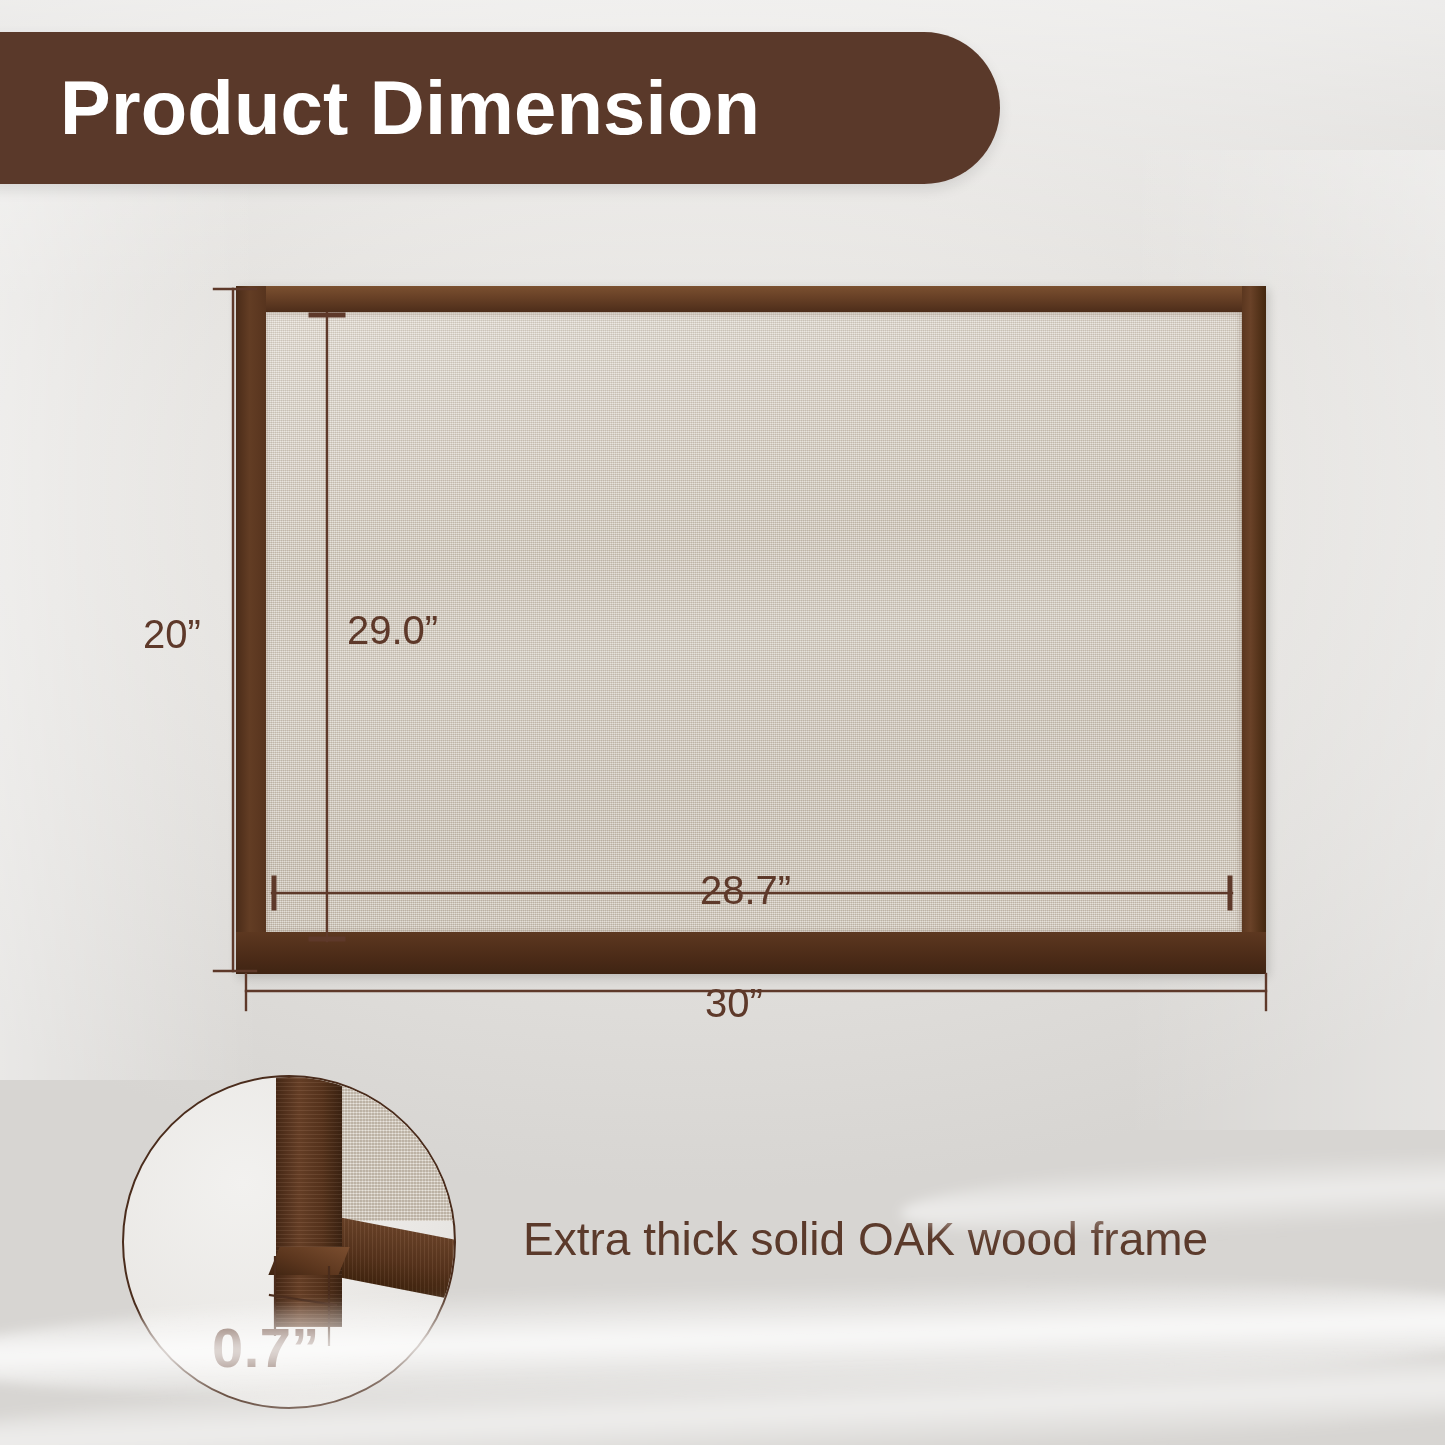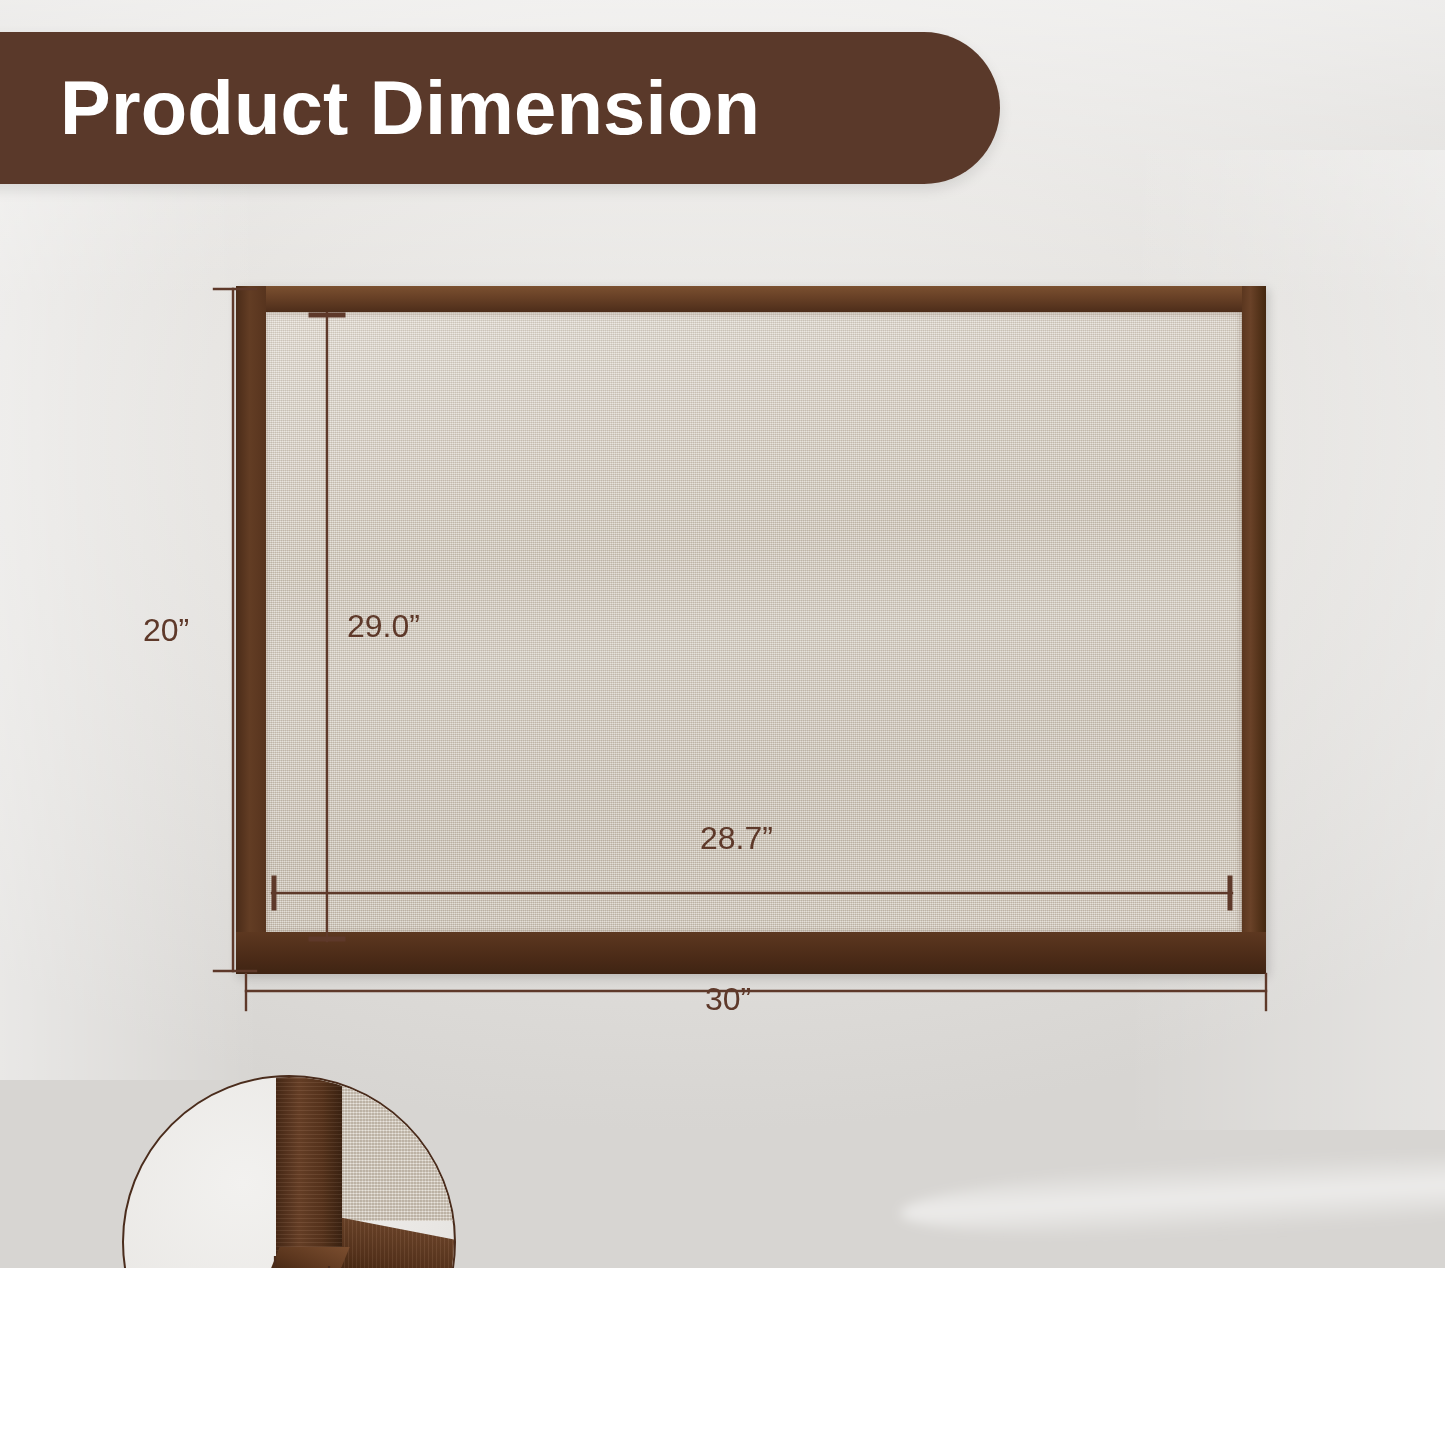--- a/index.html
+++ b/index.html
@@ -9,21 +9,21 @@
   body {
     width: 1445px;
     height: 1445px;
     font-family: "Liberation Sans", sans-serif;
     overflow: hidden;
   }
 
   #stage {
     position: relative;
     width: 1445px;
-    height: 1268px;
+    height: 1445px;
     background:
       radial-gradient(ellipse 1100px 700px at 48% 34%, #eeedeb 0%, #e6e4e1 45%, #dedcd9 75%, #d7d5d2 100%);
     overflow: hidden;
     text-align: center;
   }
 
   
   .sheen-top {
     position: absolute;
     left: 0; top: 0;
@@ -182,21 +182,21 @@
   }
   .dim-label {
     position: absolute;
     color: #5e392a;
     font-size: 44px;
     font-weight: 500;
     font-family: "Liberation Sans", sans-serif;
     white-space: nowrap;
   }
   .dim-label.big {
-    font-size: 32px;
+    font-size: 40px;
   }
 
   
   .callout {
     position: absolute;
     left: 122px;
     top: 1075px;
     width: 330px;
     height: 330px;
     border-radius: 50%;
@@ -312,38 +312,39 @@
       <line x1="1230" y1="878" x2="1230" y2="908" stroke-width="5"></line>
 
       <line x1="246" y1="991" x2="1266" y2="991"></line>
       <line x1="246" y1="974" x2="246" y2="1010"></line>
       <line x1="1266" y1="974" x2="1266" y2="1010"></line>
     </g>
   </svg>
 
   <div class="dim-label big" style="left:143px; top:612px;">20”</div>
   <div class="dim-label big" style="left:347px; top:608px;">29.0”</div>
-  <div class="dim-label big" style="left:700px; top:820px;">28.7”</div>
+  <div class="dim-label big" style="left:700px; top:868px;">28.7”</div>
   <div class="dim-label big" style="left:705px; top:981px;">30”</div>
 
   <div class="callout">
     <div class="callout-linen"></div>
     <div class="callout-wood-horz"></div>
     <div class="callout-wood-vert"></div>
     <div class="callout-bevel"></div>
 
     <svg width="330" height="330" style="position:absolute;left:0;top:0;">
       <g stroke="#4a2c1c" stroke-width="2.2" fill="none" stroke-linecap="square">
         <line x1="151" y1="180" x2="151" y2="258"></line>
         <line x1="205" y1="190" x2="205" y2="268"></line>
         <line x1="146" y1="218" x2="212" y2="228"></line>
       </g>
     </svg>
 
     <div class="callout-label">0.7”</div>
   </div>
 
+  <div class="feature-text">Extra thick solid OAK wood frame</div>
 
   <div class="sheen-wave-c"></div>
   <div class="sheen-wave-a"></div>
   <div class="sheen-wave-b"></div>
 
 </div>
 
 </body></html>

